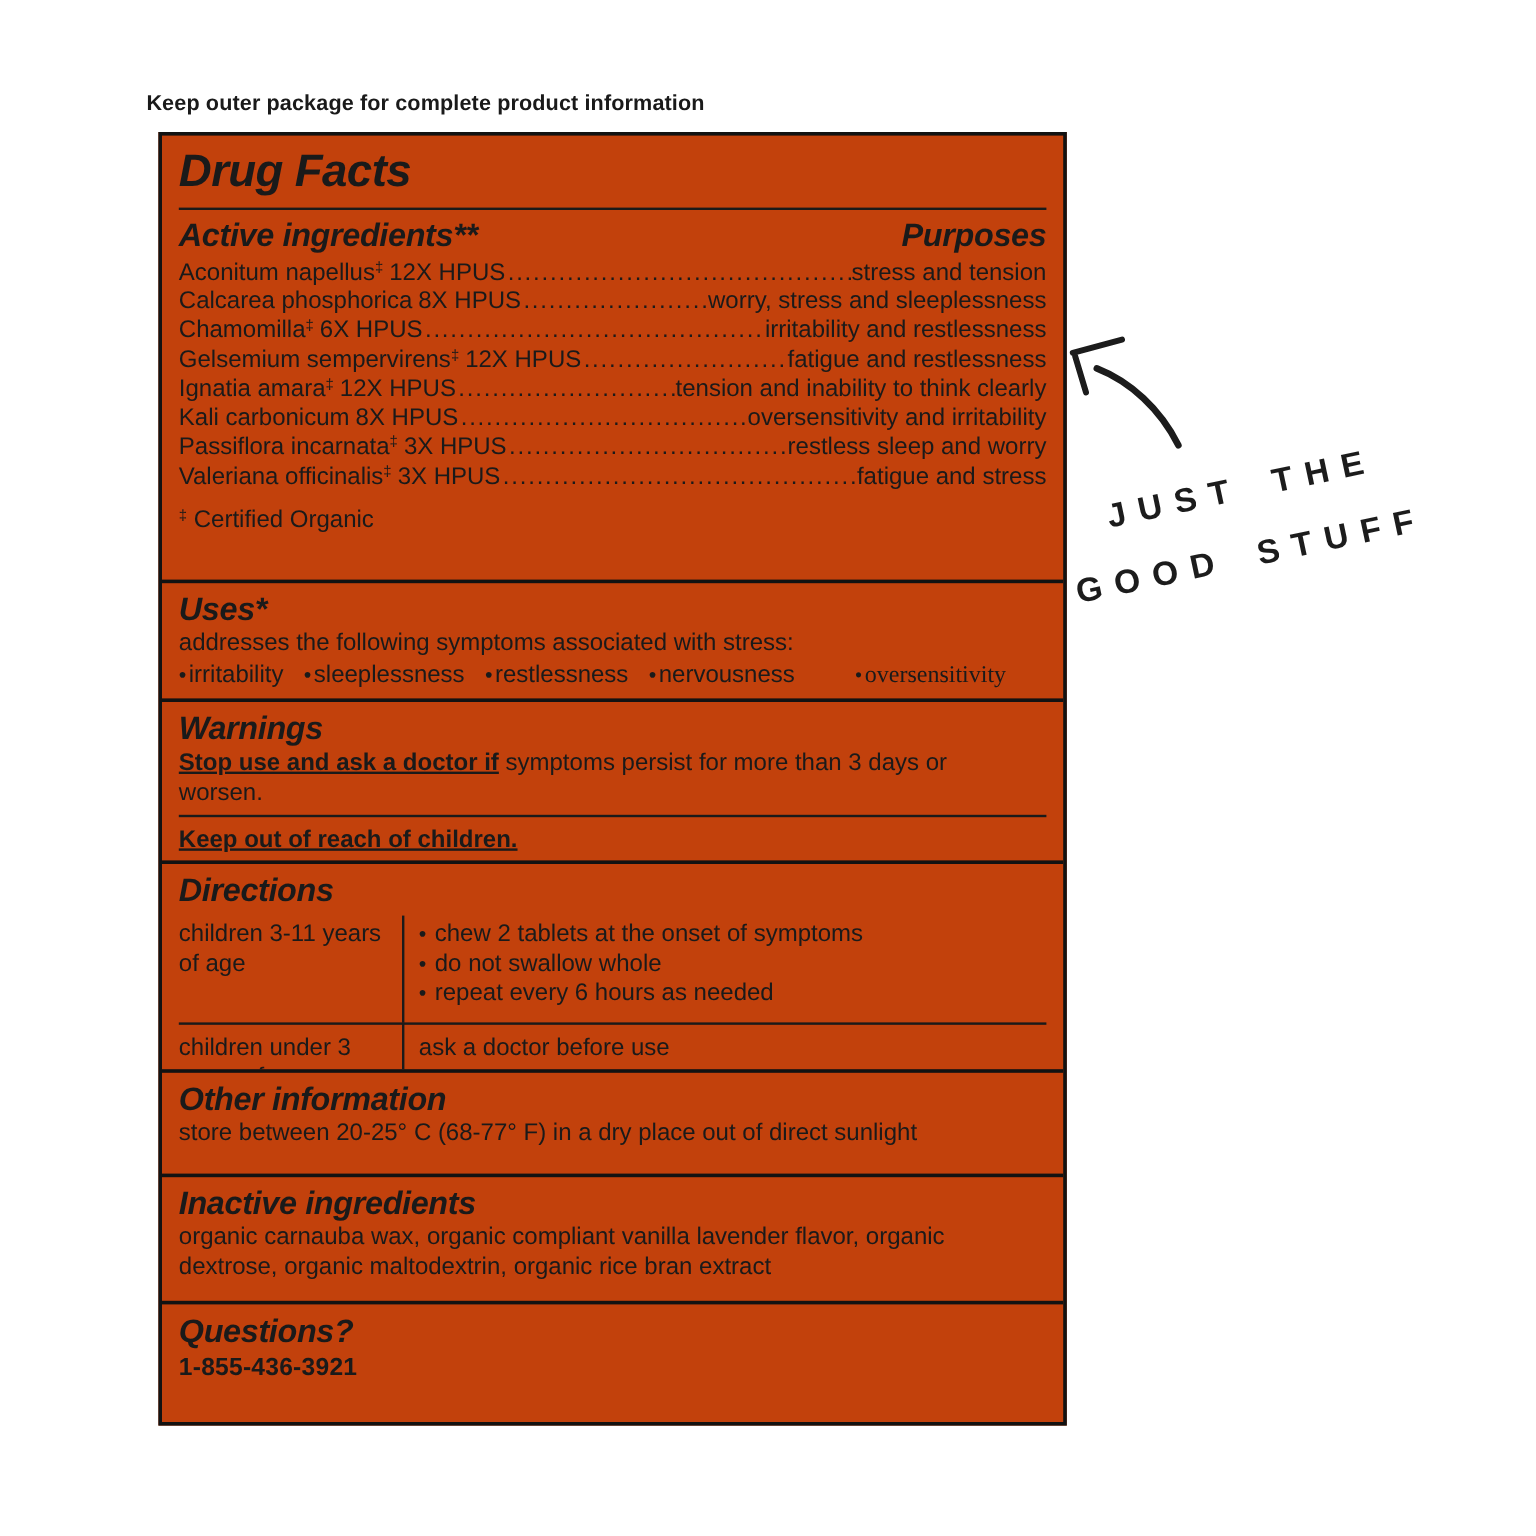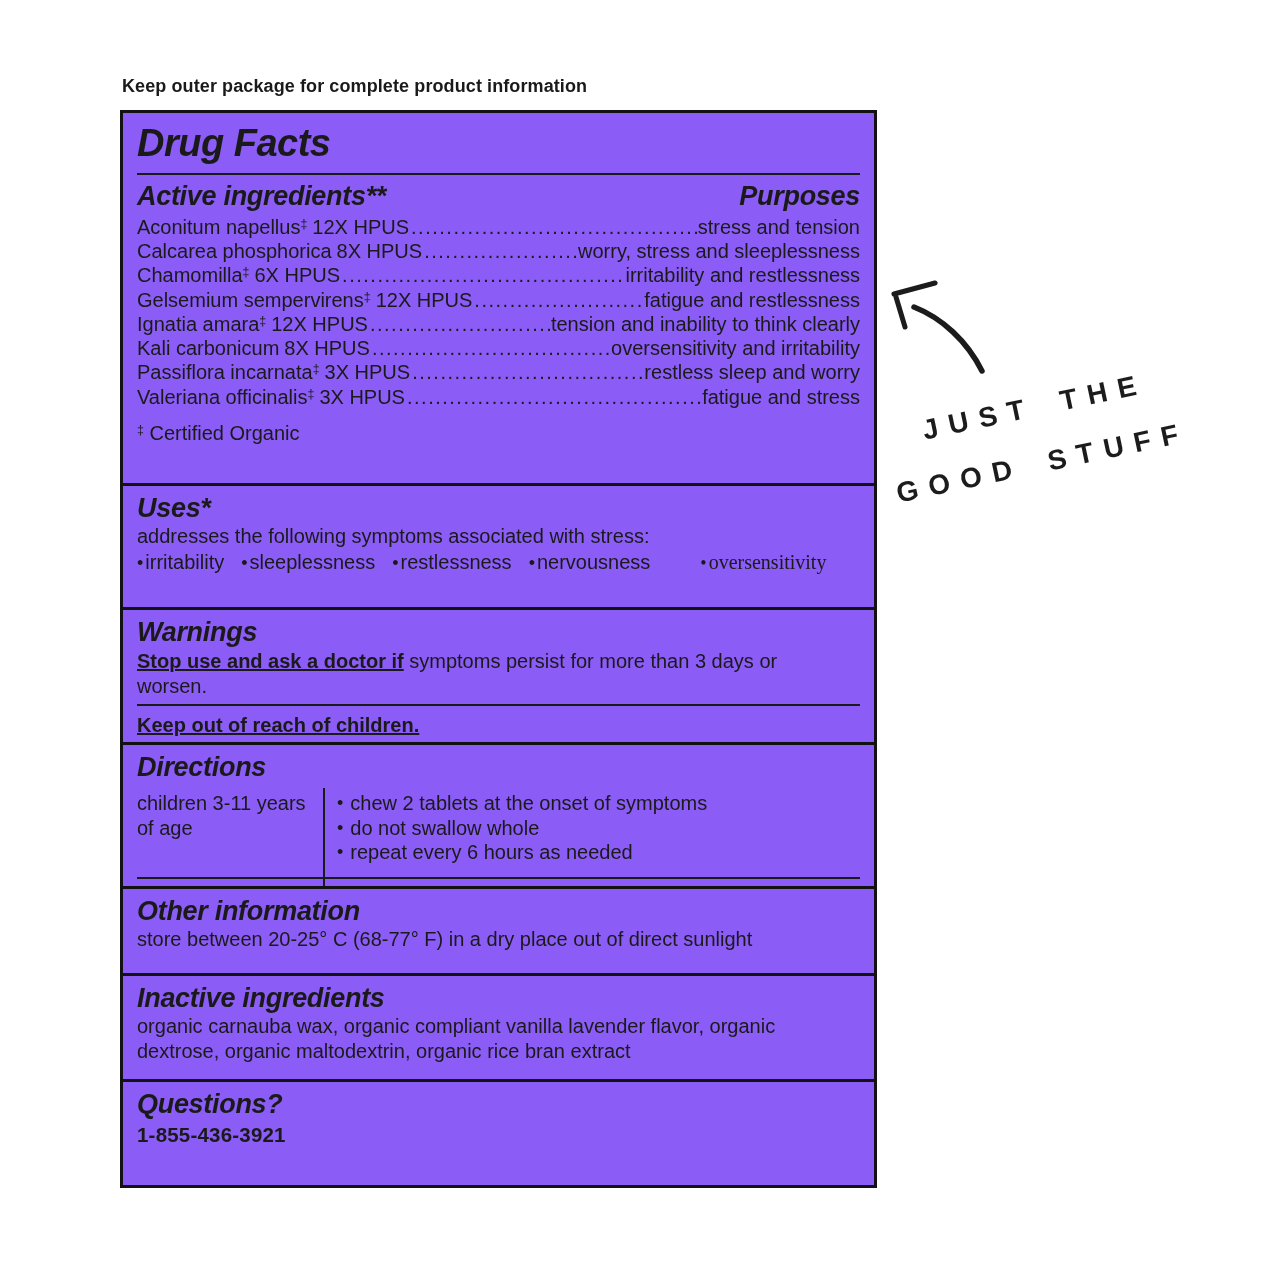--- a/index.html
+++ b/index.html
@@ -10,22 +10,22 @@
     -webkit-font-smoothing:antialiased;
   }
   .canvas{position:relative;width:1280px;height:1280px;background:#ffffff;overflow:hidden;}
 
   .note{
     position:absolute;left:122px;top:76px;
     font-size:18px;font-weight:700;letter-spacing:.1px;
   }
 
   .box{
-    position:absolute;left:120px;top:110px;width:757px;height:1078px;
-    border:3px solid #121212;box-sizing:border-box;background:#8b5cf6;
+    position:absolute;left:132px;top:110px;width:757px;height:1078px;
+    border:3px solid #121212;box-sizing:border-box;background:#c2410c;
   }
   section{box-sizing:border-box;padding:0 14px;overflow:hidden;}
   section.bordered{border-top:3px solid #121212;}
 
   
   .s1{height:370px;padding-top:9px;}
   .df-title{
     margin:0;font-size:38px;font-weight:700;font-style:italic;
     letter-spacing:-0.5px;line-height:1.15;
   }
@@ -47,34 +47,34 @@
   .footnote sup{font-size:62%;vertical-align:6px;}
 
   
   .sec-h{
     margin:0;font-size:27px;font-weight:700;font-style:italic;
     letter-spacing:-0.3px;line-height:1.2;
   }
   .body-t{font-size:20px;line-height:24.5px;}
 
   
-  .s2{height:124px;padding-top:6px;}
+  .s2{height:99px;padding-top:6px;}
   .uses-bullets{display:flex;column-gap:17px;margin-top:1px;}
   .ub{white-space:nowrap;font-size:20px;line-height:25px;}
   .ub:last-child{margin-left:33px;font-family:Liberation Serif, serif;}
   .bdot{font-size:18px;margin-right:2px;}
 
   
   .s3{height:135px;padding-top:6px;}
   .warn-p{margin:1px 0 0 0;max-width:700px;}
   .warn-rule{height:2px;background:#1a1a1a;margin:6px 0 7px 0;}
   .bold{font-weight:700;text-decoration:underline;}
 
   
-  .s4{height:144px;padding-top:6px;padding-right:14px;}
+  .s4{height:174px;padding-top:6px;padding-right:14px;}
   .dir-table{display:grid;grid-template-columns:186px 1fr;margin-top:5px;}
   .dcell{padding:3px 8px 12px 0;}
   .dcell.right{border-left:2px solid #1a1a1a;padding-left:12px;padding-right:0;}
   .dcell.r2{border-top:2px solid #1a1a1a;padding-top:7px;padding-bottom:18px;}
   .dir-li{display:flex;}
   .dir-li .bdot{margin-right:7px;}
 
   
   .s5{height:87px;padding-top:6px;}
   .s6{height:106px;padding-top:6px;}

